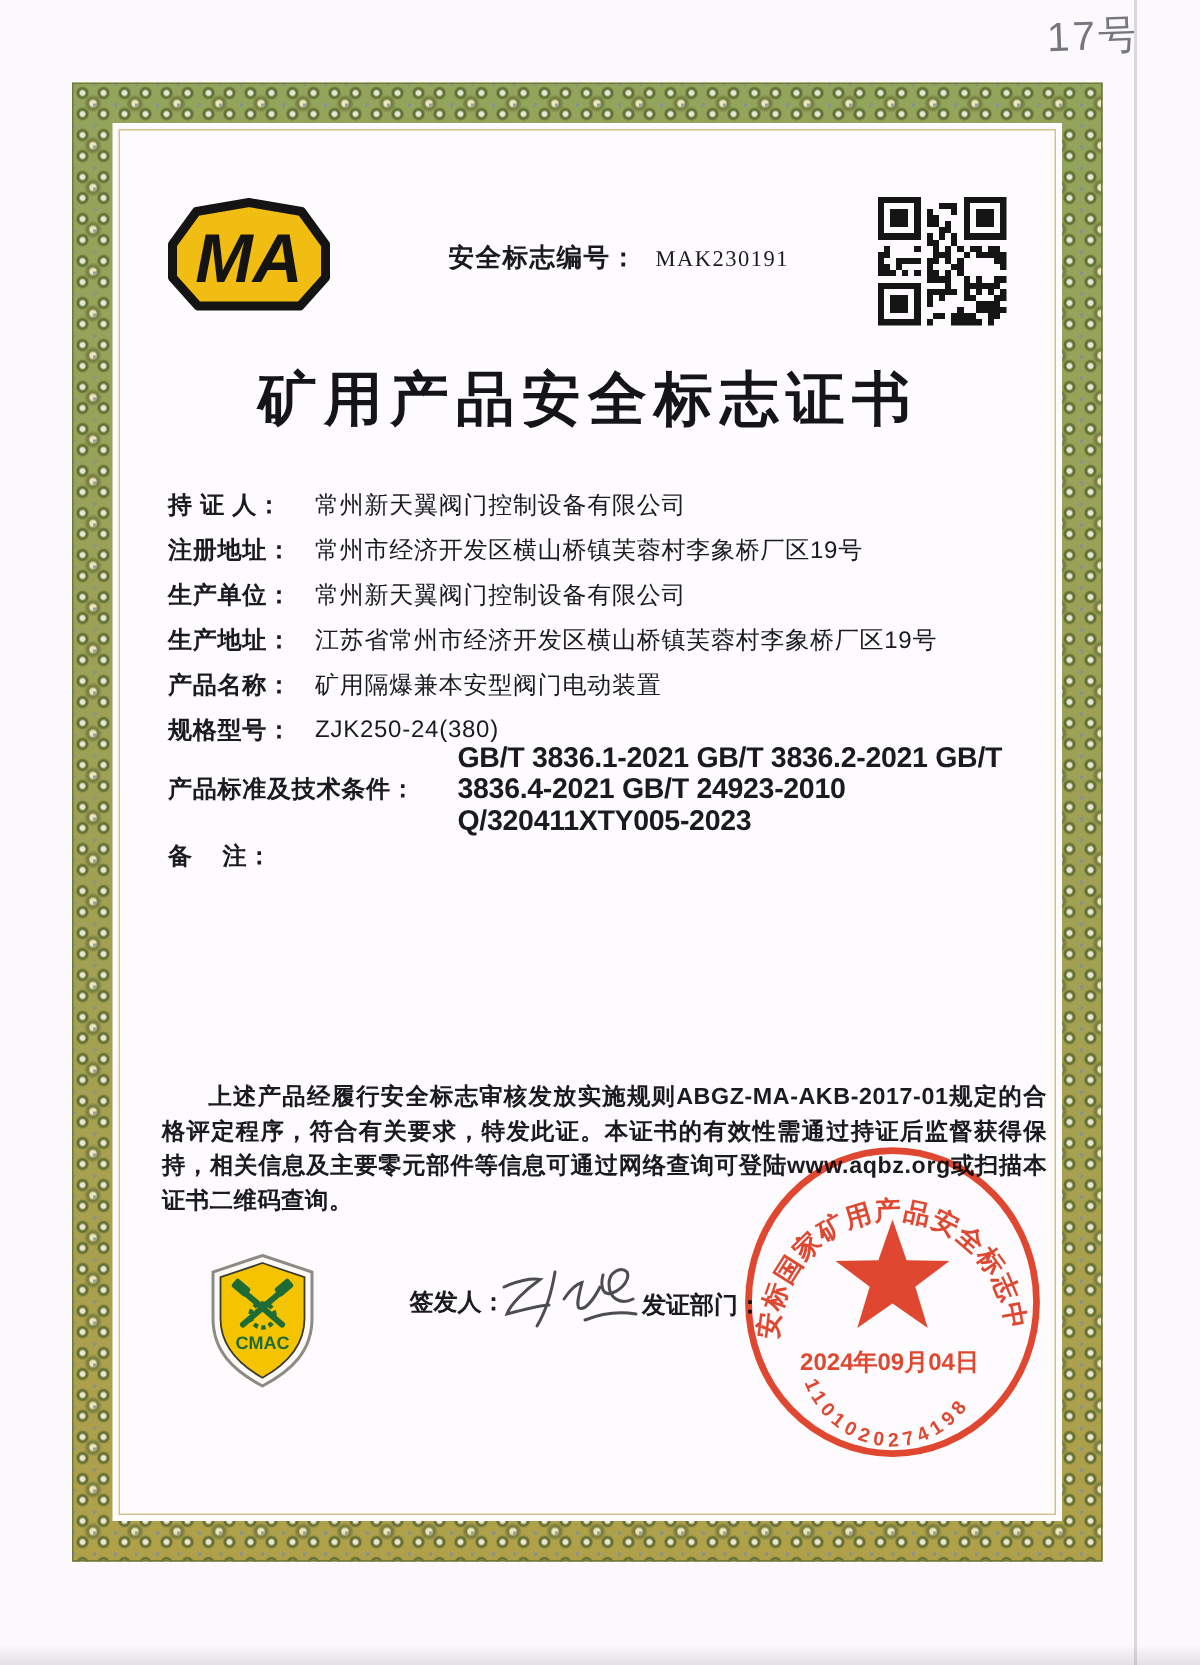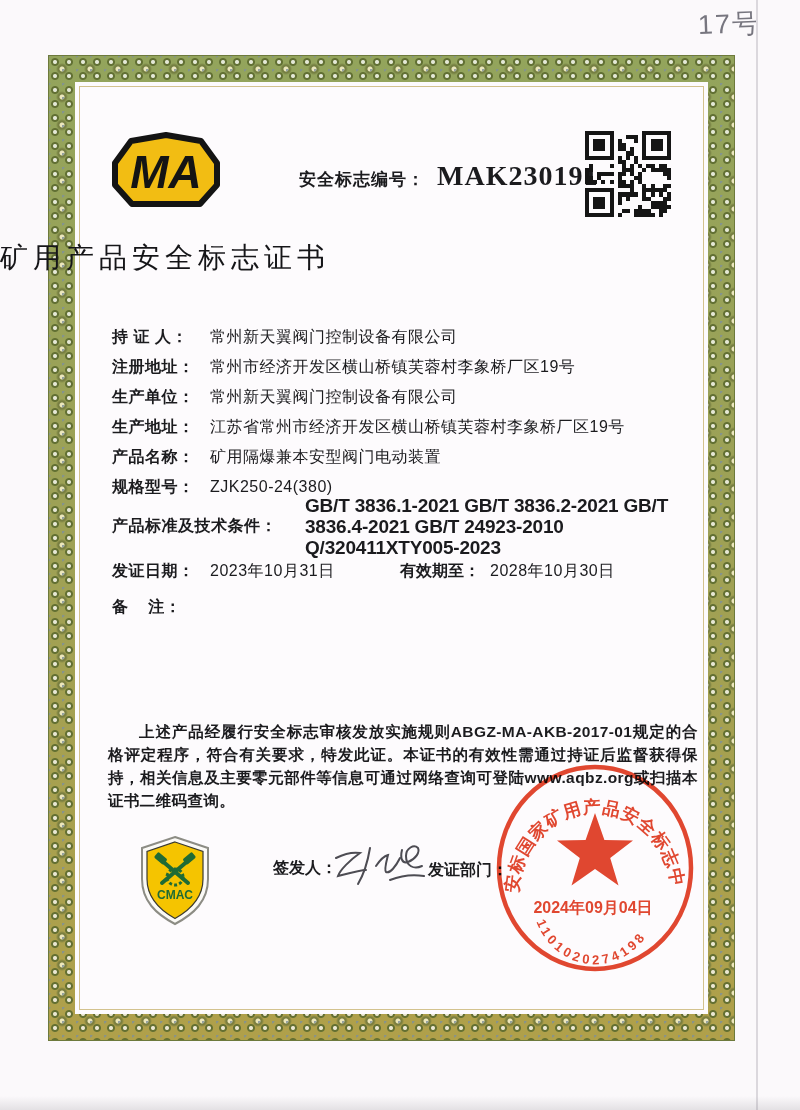--- a/index.html
+++ b/index.html
@@ -27,26 +27,26 @@
     background-size:14px 14px,14px 14px,28px 28px,100% 100%;
     box-shadow:inset 0 0 0 1px #6d7a3c;
   }
   .frame-inner{position:absolute;inset:27px;background:#fdfbfd;}
   .frame-inner::after{content:"";position:absolute;inset:4px;border:1px solid #d3c28e;pointer-events:none;}
 
   
   .ma-logo{position:absolute;left:108px;top:132px;}
   .certno{position:absolute;left:299px;top:160px;display:flex;align-items:baseline;gap:12px;}
   .certno .lbl{font-size:17px;font-weight:700;letter-spacing:1px;}
-  .certno .val{font-family:"Liberation Serif","DejaVu Serif",serif;font-size:28px;letter-spacing:1px;font-weight:bold;}
+  .certno .val{font-family:"Liberation Serif","DejaVu Serif",serif;font-size:15px;letter-spacing:1px;}
   .qr{position:absolute;left:585px;top:131px;width:86px;height:86px;}
 
-  .title{position:absolute;left:0;top:239px;width:784px;
+  .title{position:absolute;left:0;top:239px;width:784px;text-align:center;
     font-family:"Liberation Serif","DejaVu Serif",serif;
-    font-size:28px;font-weight:400;letter-spacing:5px;color:#151518;}
+    font-size:39px;font-weight:700;letter-spacing:5px;color:#151518;}
 
   
   .fields{position:absolute;left:112px;top:322px;width:575px;}
   .row{display:flex;align-items:center;height:30px;}
   .row .lbl{width:98px;flex:0 0 98px;font-size:16px;font-weight:700;letter-spacing:.5px;white-space:nowrap;}
   .row .val{font-size:16px;font-weight:400;letter-spacing:.5px;}
   .row.std{height:48px;align-items:center;}
   .row.std .lbl{width:193px;flex:0 0 193px;}
   .row.std .val{font-size:19px;font-weight:700;letter-spacing:-.2px;width:372px;line-height:21px;}
   .row.issue{margin-top:6px;}
@@ -337,26 +337,20 @@
     <span class="val">矿用隔爆兼本安型阀门电动装置</span>
   </div>
   <div class="row">
     <span class="lbl">规格型号：</span>
     <span class="val mono-ish">ZJK250-24(380)</span>
   </div>
   <div class="row std">
     <span class="lbl">产品标准及技术条件：</span>
     <span class="val">GB/T 3836.1-2021 GB/T 3836.2-2021 GB/T 3836.4-2021 GB/T 24923-2010 Q/320411XTY005-2023</span>
   </div>
-  <div class="row issue">
-    <span class="lbl">发证日期：</span>
-    <span class="val">2023年10月31日</span>
-    <span class="lbl2">有效期至：</span>
-    <span class="val">2028年10月30日</span>
-  </div>
   <div class="row remark">
     <span class="lbl" style="white-space:pre;">备    注：</span>
     <span class="val"></span>
   </div>
 </div>
 
 <div class="statement">上述产品经履行安全标志审核发放实施规则ABGZ-MA-AKB-2017-01规定的合格评定程序，符合有关要求，特发此证。本证书的有效性需通过持证后监督获得保持，相关信息及主要零元部件等信息可通过网络查询可登陆www.aqbz.org或扫描本证书二维码查询。</div>
 
 <div class="cmac">
   <svg width="74" height="92" viewBox="0 0 74 92">

